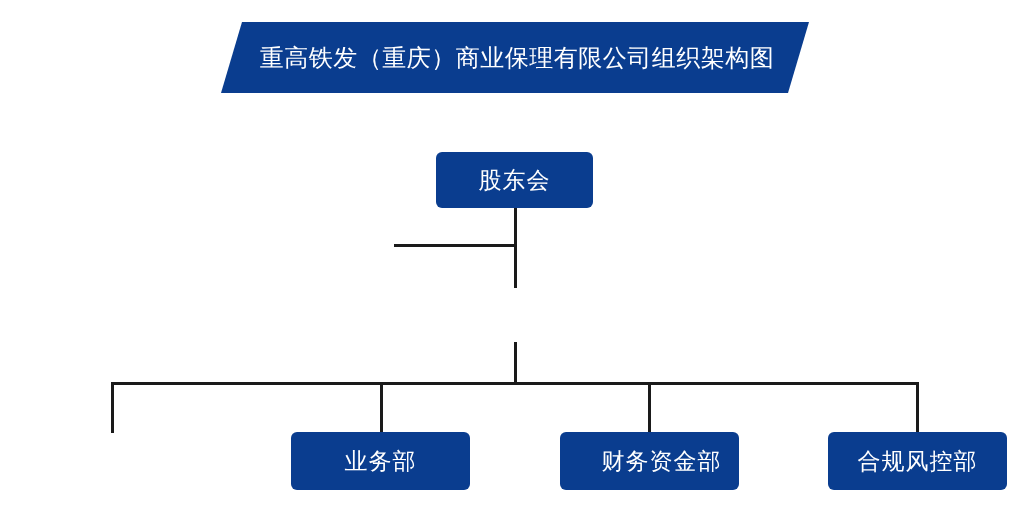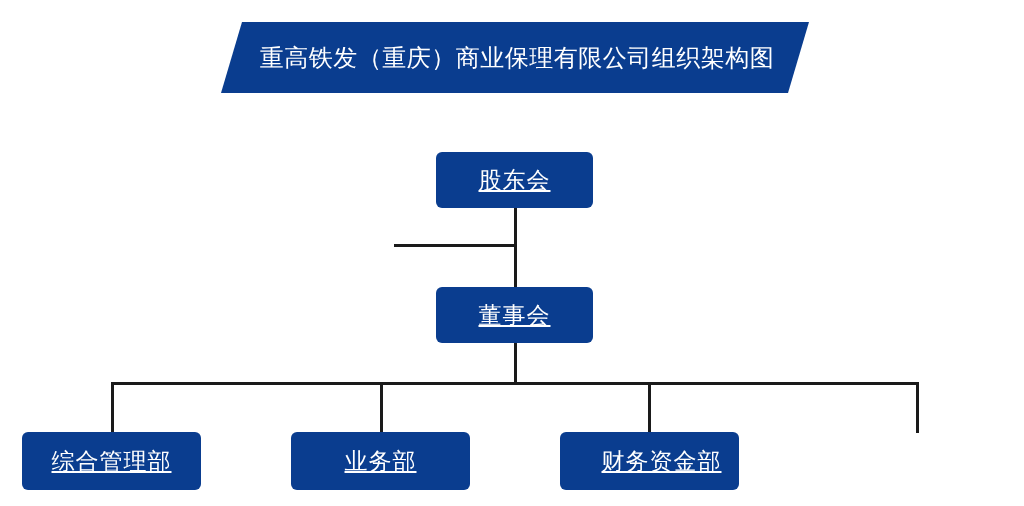--- a/index.html
+++ b/index.html
@@ -64,21 +64,20 @@
     align-items: center;
     justify-content: center;
     box-sizing: border-box;
   }
   .node .node-label {
     color: #ffffff;
     font-size: 23px;
     line-height: 1;
     white-space: nowrap;
     letter-spacing: 1px;
-    text-decoration: underline;
   }
 
   .node-shareholders { left: 436px; top: 152px; width: 157px; height: 56px; }
   .node-supervisors  { left: 239px; top: 217px; width: 156px; height: 57px; }
   .node-directors    { left: 436px; top: 287px; width: 157px; height: 56px; }
 
   .node-dept { width: 179px; height: 58px; top: 432px; }
   .node-dept-1 { left: 22px; }
   .node-dept-2 { left: 291px; }
   .node-dept-3 { left: 560px; padding-left: 24px; }
@@ -123,27 +122,24 @@
   <div class="conn conn-h conn-bus"></div>
   <div class="conn conn-v conn-drop conn-drop-1"></div>
   <div class="conn conn-v conn-drop conn-drop-2"></div>
   <div class="conn conn-v conn-drop conn-drop-3"></div>
   <div class="conn conn-v conn-drop conn-drop-4"></div>
 
   <div class="node node-shareholders">
     <span class="node-label">股东会</span>
   </div>
 
-  <div class="node node-directors">
-    <span class="node-label">董事会</span>
-  </div>
 
-  <div class="node node-dept node-dept-1">
-    <span class="node-label">综合管理部</span>
-  </div>
   <div class="node node-dept node-dept-2">
     <span class="node-label">业务部</span>
   </div>
   <div class="node node-dept node-dept-3">
     <span class="node-label">财务资金部</span>
   </div>
+  <div class="node node-dept node-dept-4">
+    <span class="node-label">合规风控部</span>
+  </div>
 
 </div>
 
 </body></html>

